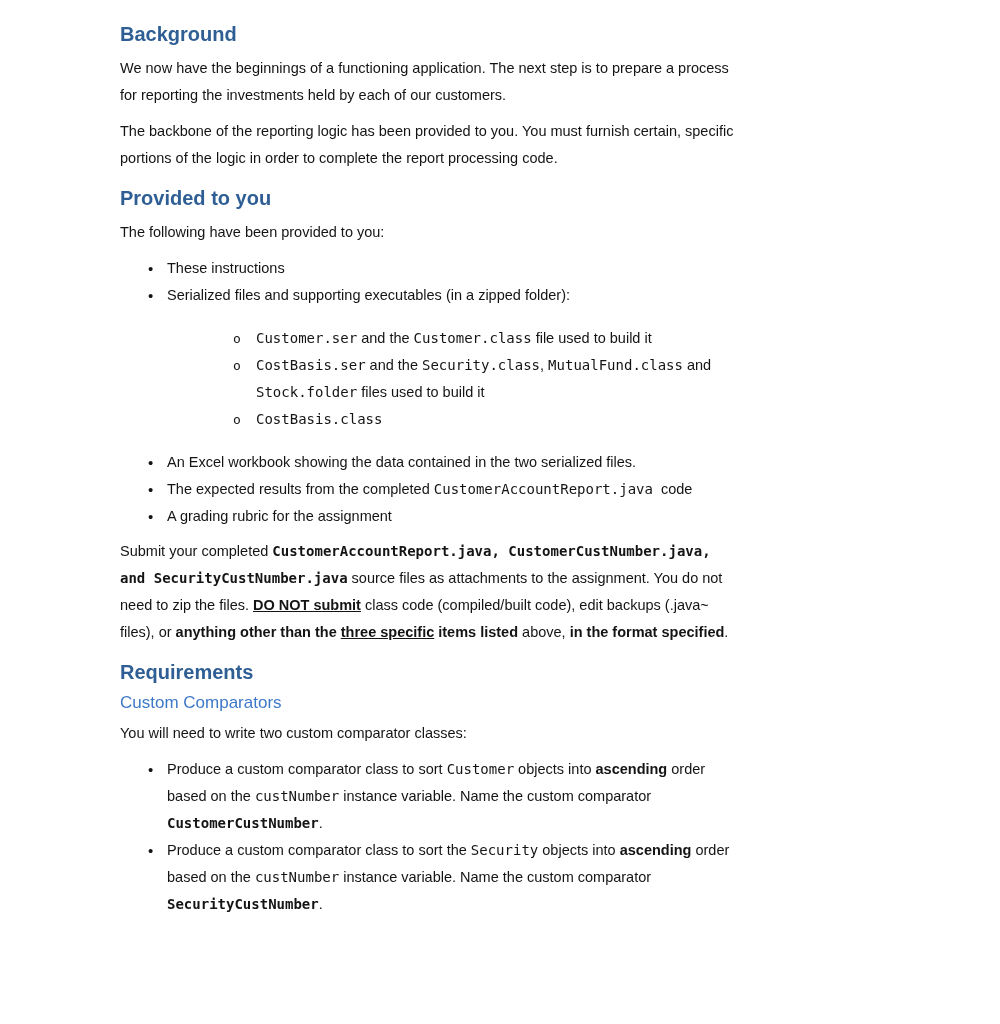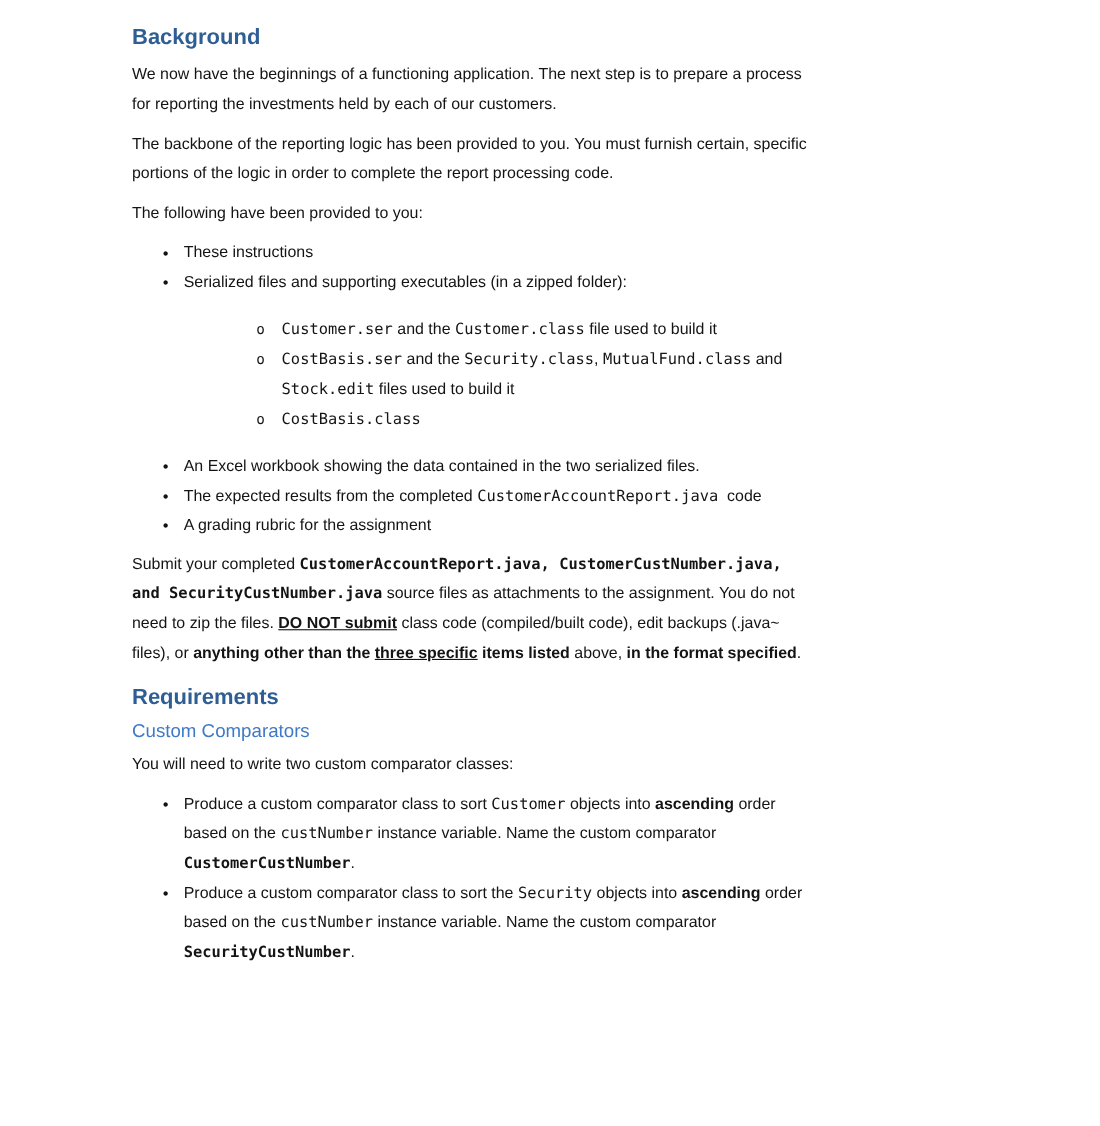--- a/index.html
+++ b/index.html
@@ -83,26 +83,27 @@
 </style>
 </head>
 <body>
 
 <div class="page">
 
   <h1 class="first">Background</h1>
   <p><span class="run-n">We now have the beginnings of a functioning application. The next step is to prepare a process for reporting the investments held by each of our customers.</span></p>
   <p><span class="run-n">The backbone of the reporting logic has been provided to you. You must furnish certain, specific portions of the logic in order to complete the report processing code.</span></p>
 
+  <h1>Provided to you</h1>
   <p><span class="run-n">The following have been provided to you:</span></p>
   <ul class="l1">
       <li><span><span class="run-n">These instructions</span></span></li>
       <li><span><span class="run-n">Serialized files and supporting executables (in a zipped folder):</span></span><ul class="l2">
           <li><span><span class="run-c">Customer.ser</span><span class="run-n"> and the </span><span class="run-c">Customer.class</span><span class="run-n"> file used to build it</span></span></li>
-          <li><span><span class="run-c">CostBasis.ser</span><span class="run-n"> and the </span><span class="run-c">Security.class</span><span class="run-n">, </span><span class="run-c">MutualFund.class</span><span class="run-n"> and </span><span class="run-c">Stock.edit</span><span class="run-n"> files used to build it</span></span></li>
+          <li><span><span class="run-c">CostBasis.ser</span><span class="run-n"> and the </span><span class="run-c">Security.class</span><span class="run-n">, </span><span class="run-c">MutualFund.class</span><span class="run-n"> and </span><span class="run-c">Stock.folder</span><span class="run-n"> files used to build it</span></span></li>
           <li><span><span class="run-c">CostBasis.class</span></span></li>
         </ul></li>
       <li><span><span class="run-n">An Excel workbook showing the data contained in the two serialized files.</span></span></li>
       <li><span><span class="run-n">The expected results from the completed </span><span class="run-c">CustomerAccountReport.java</span><span class="run-n">&nbsp; code</span></span></li>
       <li><span><span class="run-n">A grading rubric for the assignment</span></span></li>
     </ul>
 
   <p><span class="run-n">Submit your completed </span><span class="run-bc">CustomerAccountReport.java, CustomerCustNumber.java, and SecurityCustNumber.java</span><span class="run-n"> source files as attachments to the assignment. You do not need to zip the files. </span><span class="run-bu">DO NOT submit</span><span class="run-n"> class code (compiled/built code), edit backups (.java~ files), or </span><span class="run-b">anything other than the </span><span class="run-bu">three specific</span><span class="run-b"> items listed</span><span class="run-n"> above, </span><span class="run-b">in the format specified</span><span class="run-n">.</span></p>
 
   <h1>Requirements</h1>

